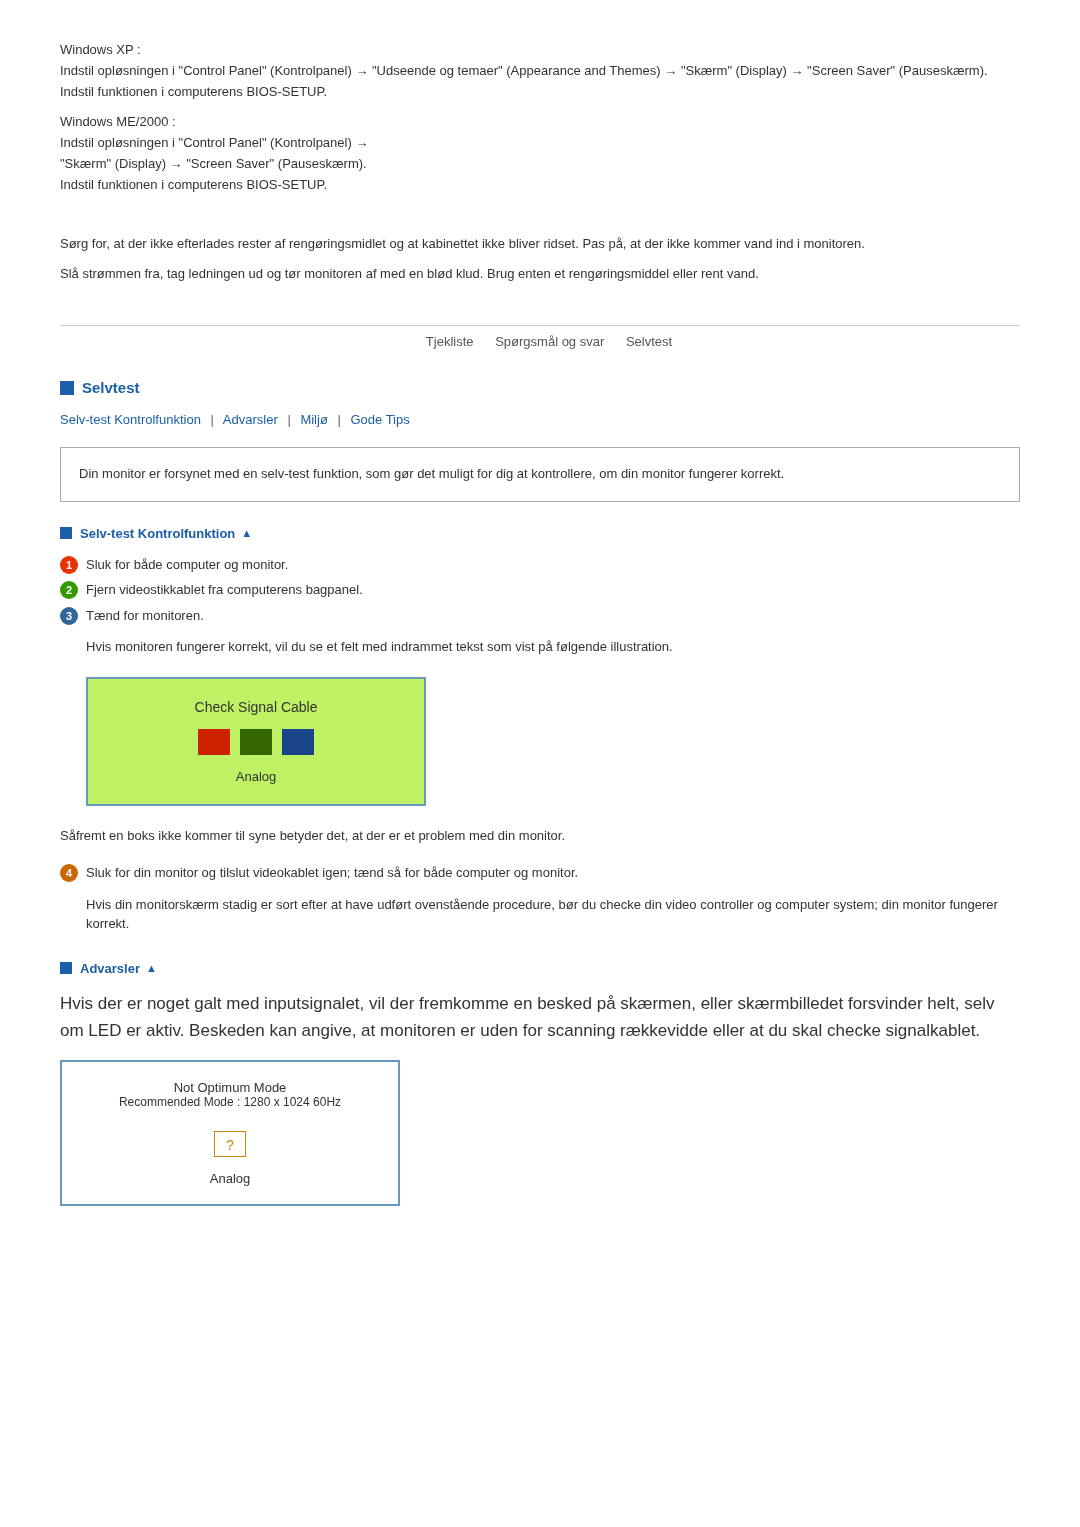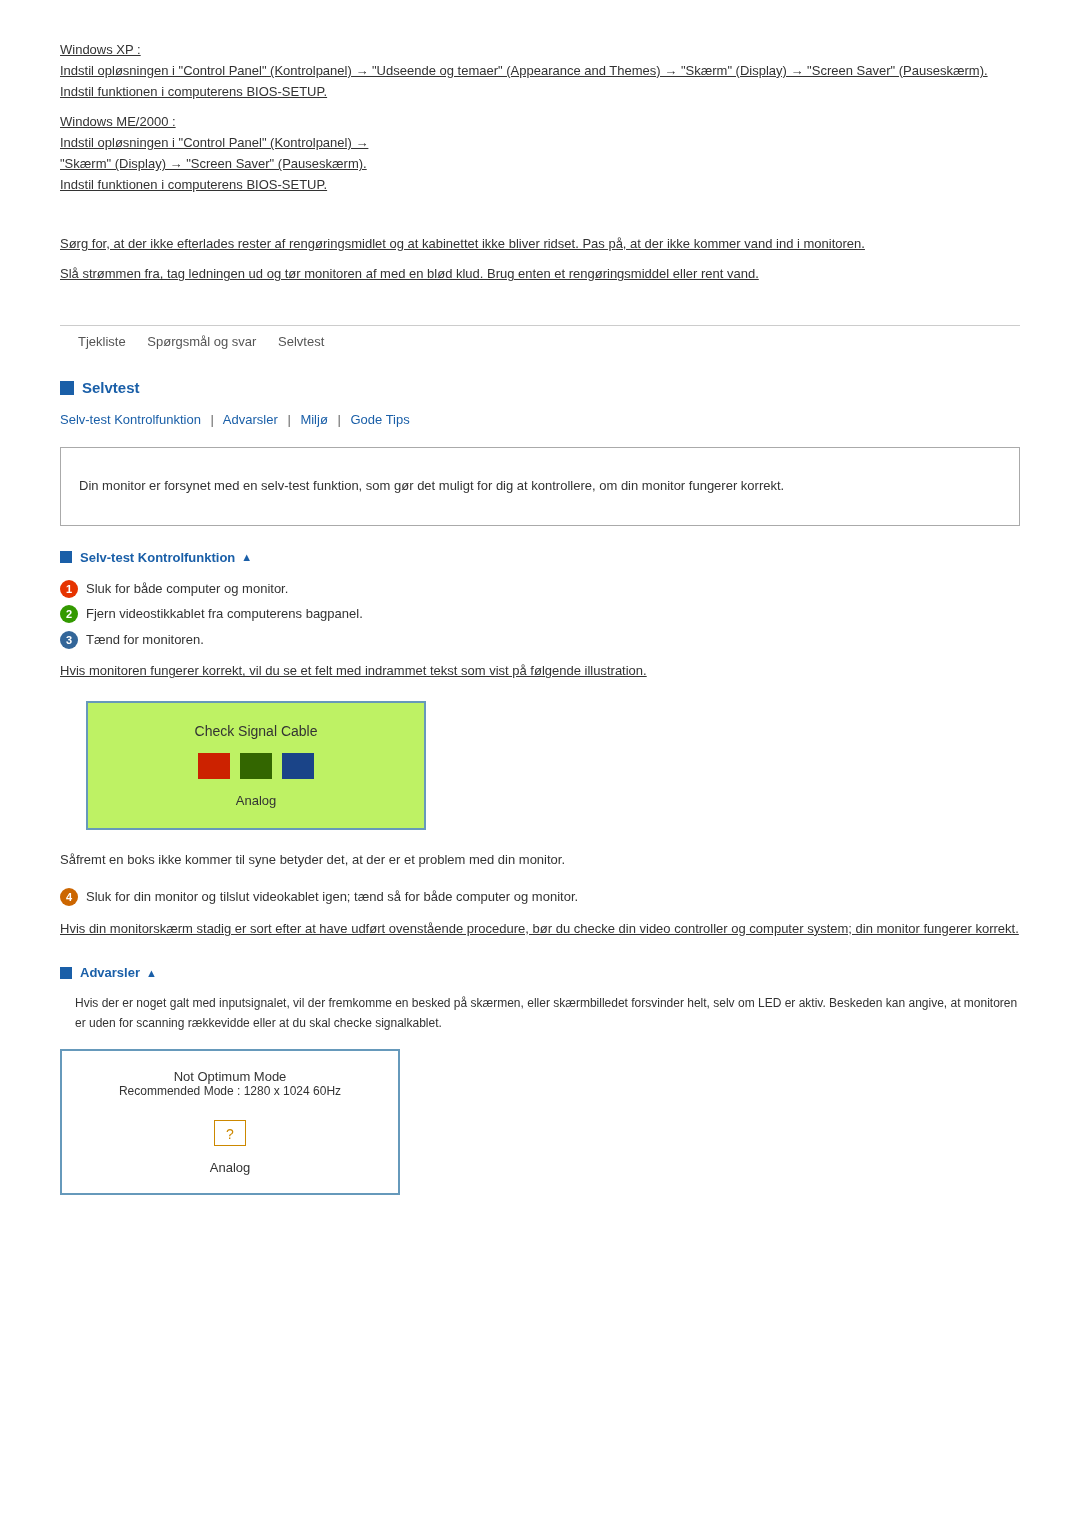--- a/index.html
+++ b/index.html
@@ -30,34 +30,33 @@
       padding-right: 20px;
     }
     .faq-answer {
       flex: 1;
       font-size: 13px;
       color: #333;
       line-height: 1.6;
     }
     .faq-answer p {
       margin-bottom: 10px;
-      text-decoration: underline;
     }
     .faq-answer .link-orange {
       color: #cc6600;
       text-decoration: none;
     }
     .faq-answer .link-orange::before {
       content: "× ";
       color: #cc6600;
     }
 
     
     .nav-bar {
-      text-align: left;
+      text-align: center;
       border-top: 1px solid #ccc;
       padding-top: 8px;
       margin-bottom: 30px;
       font-size: 13px;
     }
     .nav-bar a {
       color: #555;
       text-decoration: none;
       margin-left: 18px;
     }
@@ -91,21 +90,21 @@
       text-decoration: none;
     }
     .sub-nav span {
       color: #666;
       margin: 0 6px;
     }
 
     
     .desc-box {
       border: 1px solid #aaa;
-      padding: 28px 18px;
+      padding: 16px 18px;
       margin-bottom: 24px;
       font-size: 13px;
       line-height: 1.6;
     }
 
     
     .sub-heading {
       display: flex;
       align-items: center;
       margin-bottom: 14px;
@@ -158,25 +157,25 @@
     .num-badge.n2 { background: #339900; }
     .num-badge.n3 { background: #336699; }
     .num-badge.n4 { background: #cc6600; }
 
     .step-text {
       font-size: 13px;
       line-height: 1.5;
     }
 
     .step-note {
+      margin-left: 26px;
       margin-bottom: 12px;
       font-size: 13px;
       line-height: 1.5;
       color: #333;
-      text-decoration: underline;
     }
 
     
     .signal-box {
       border: 2px solid #6699bb;
       width: 340px;
       margin: 20px auto 20px 26px;
       padding: 20px 10px;
       text-align: center;
       background: #bef264;
@@ -207,23 +206,23 @@
     
     .after-step {
       margin-left: 0;
       margin-bottom: 18px;
       font-size: 13px;
       line-height: 1.5;
     }
 
     
     .adv-text {
-      margin-left: 15px;
+      margin-left: 0;
       margin-bottom: 16px;
-      font-size: 12px;
+      font-size: 17px;
       line-height: 1.6;
     }
 
     
     .notopt-box {
       border: 2px solid #6699bb;
       width: 340px;
       margin: 16px auto 16px 0;
       padding: 18px 10px;
       text-align: center;

